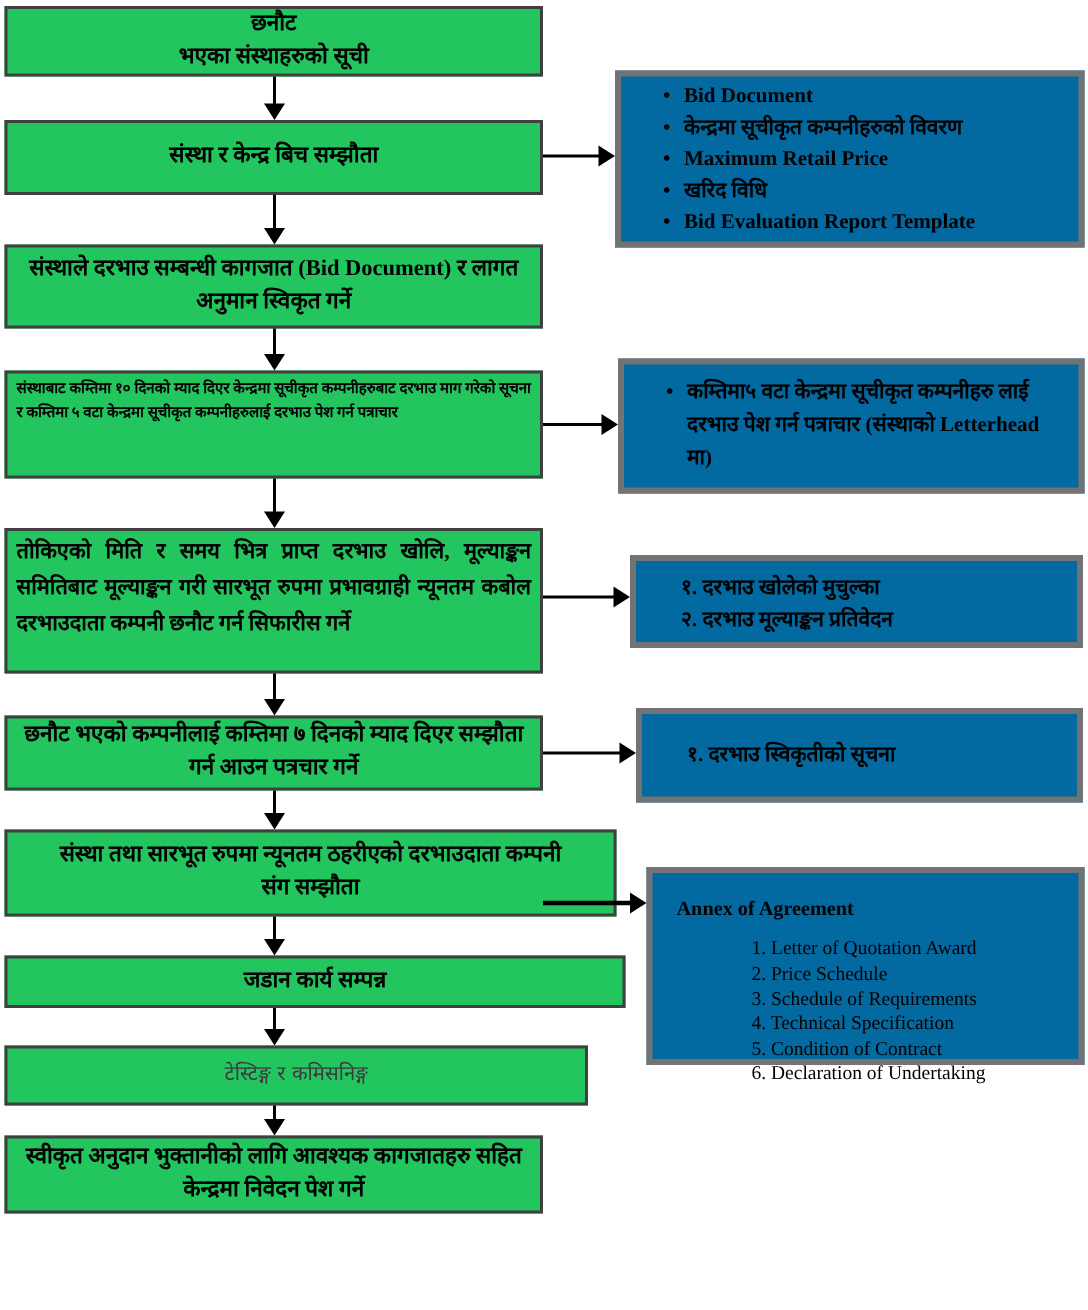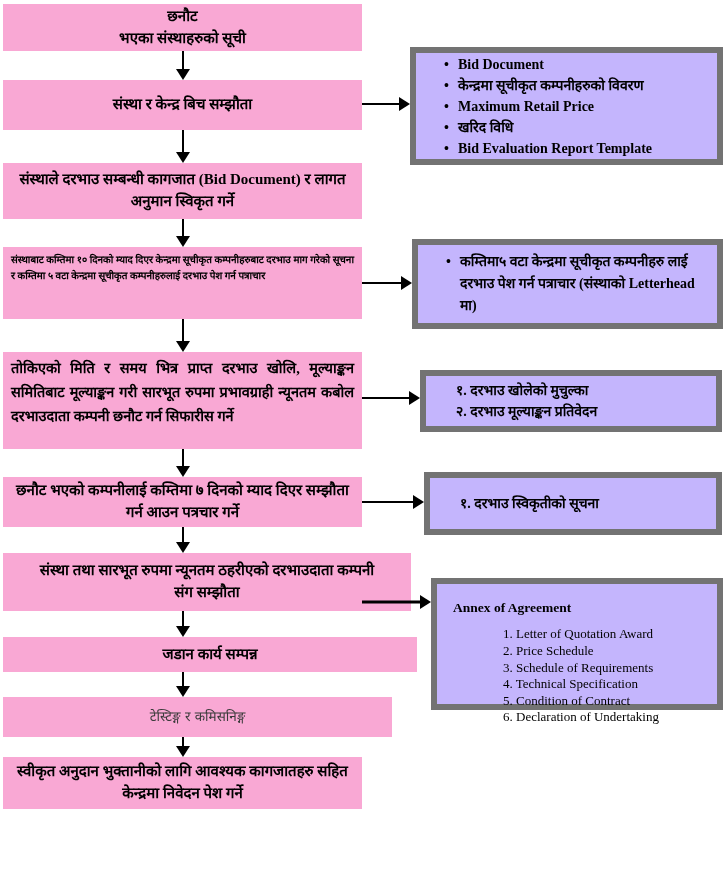--- a/index.html
+++ b/index.html
@@ -6,22 +6,22 @@
   #canvas{
     position:relative;
     width:725px;height:873px;
     background:#ffffff;
     font-family:"Liberation Serif","DejaVu Serif",serif;
     color:#000000;
     overflow:hidden;
   }
   .fbox{
     position:absolute;
-    border:2px solid #f9a8d4;
-    background:#f9a8d4;
+    border:2px solid #404040;
+    background:#22c55e;
     box-sizing:border-box;
     font-weight:bold;
     font-size:15px;
     line-height:1.45;
   }
   .fbox.center{
     display:flex;align-items:center;justify-content:center;
     text-align:center;white-space:pre-line;
     padding:2px 8px;
   }
@@ -31,22 +31,22 @@
     padding:3px 6px 3px 6px;
   }
   .fbox.light{
     font-weight:normal;
     color:#3a3a3a;
     font-family:"DejaVu Sans","Liberation Sans",sans-serif;
     font-size:13.5px;
   }
   .sidebox{
     position:absolute;
-    border:6px solid #737373;
-    background:#c4b5fd;
+    border:4px solid #737373;
+    background:#0369a1;
     box-sizing:border-box;
     font-weight:bold;
     font-size:14px;
     line-height:1.5;
   }
   .bullets{display:flex;flex-direction:column;justify-content:center;height:100%;padding:4px 8px 4px 28px;box-sizing:border-box;}
   .bullet-row{position:relative;padding-left:14px;}
   .bullet-row::before{content:"\2022";position:absolute;left:0;top:0;}
   .plain-rows{display:flex;flex-direction:column;justify-content:center;height:100%;padding:4px 8px 4px 30px;box-sizing:border-box;}
   .annex-title{padding:14px 0 0 16px;font-size:13.5px;}

